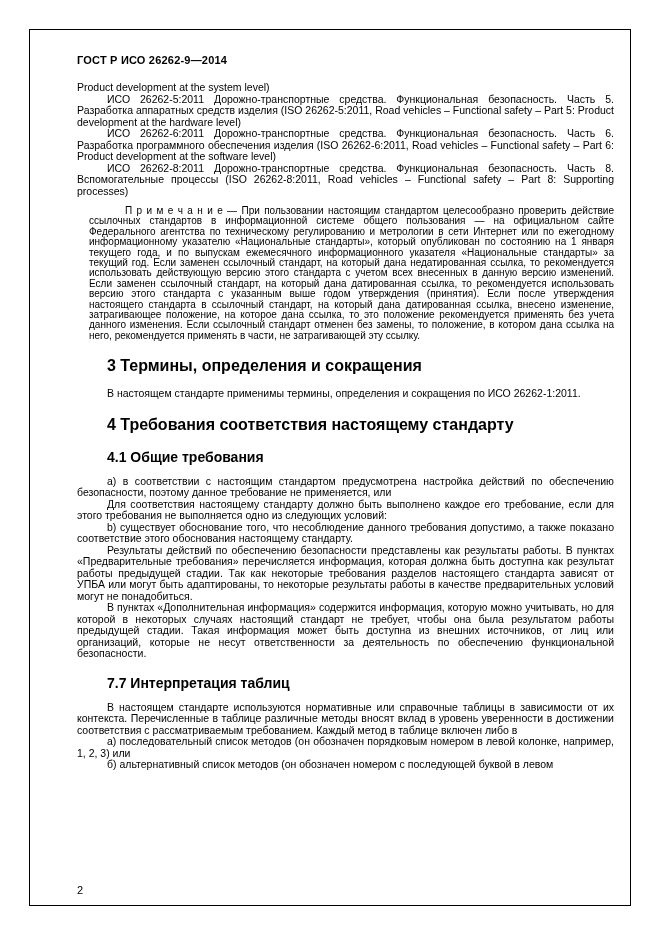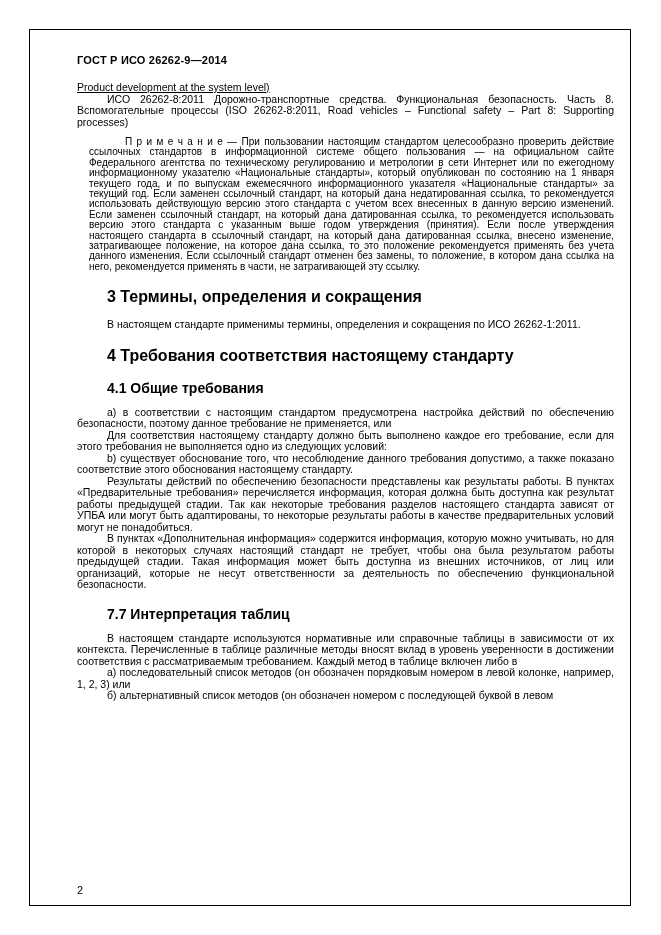--- a/index.html
+++ b/index.html
@@ -40,21 +40,20 @@
   }
   .p {
     font-size: 10.5px;
     line-height: 11.5px;
     text-align: justify;
     text-indent: 30px;
     margin: 0;
   }
   .p.noindent {
     text-indent: 0;
-    text-decoration: underline;
   }
   .note {
     font-size: 10px;
     line-height: 10.4px;
     text-align: justify;
     text-indent: 36px;
     margin: 9px 0 9px 12px;
   }
   .h2 {
     font-size: 16px;
@@ -76,20 +75,22 @@
   }
 </style>
 </head>
 <body>
 
 <div class="page">
   <div class="content">
     <div class="doc-header">ГОСТ Р ИСО 26262-9—2014</div>
 
     <p class="p noindent">Product development at the system level)</p>
+    <p class="p">ИСО 26262-5:2011 Дорожно-транспортные средства. Функциональная безопасность. Часть 5. Разработка аппаратных средств изделия (ISO 26262-5:2011, Road vehicles – Functional safety – Part 5: Product development at the hardware level)</p>
+    <p class="p">ИСО 26262-6:2011 Дорожно-транспортные средства. Функциональная безопасность. Часть 6. Разработка программного обеспечения изделия (ISO 26262-6:2011, Road vehicles – Functional safety – Part 6: Product development at the software level)</p>
     <p class="p">ИСО 26262-8:2011 Дорожно-транспортные средства. Функциональная безопасность. Часть 8. Вспомогательные процессы (ISO 26262-8:2011, Road vehicles – Functional safety – Part 8: Supporting processes)</p>
 
     <p class="note">П р и м е ч а н и е — При пользовании настоящим стандартом целесообразно проверить действие ссылочных стандартов в информационной системе общего пользования — на официальном сайте Федерального агентства по техническому регулированию и метрологии в сети Интернет или по ежегодному информационному указателю «Национальные стандарты», который опубликован по состоянию на 1 января текущего года, и по выпускам ежемесячного информационного указателя «Национальные стандарты» за текущий год. Если заменен ссылочный стандарт, на который дана недатированная ссылка, то рекомендуется использовать действующую версию этого стандарта с учетом всех внесенных в данную версию изменений. Если заменен ссылочный стандарт, на который дана датированная ссылка, то рекомендуется использовать версию этого стандарта с указанным выше годом утверждения (принятия). Если после утверждения настоящего стандарта в ссылочный стандарт, на который дана датированная ссылка, внесено изменение, затрагивающее положение, на которое дана ссылка, то это положение рекомендуется применять без учета данного изменения. Если ссылочный стандарт отменен без замены, то положение, в котором дана ссылка на него, рекомендуется применять в части, не затрагивающей эту ссылку.</p>
 
     <div class="h2">3 Термины, определения и сокращения</div>
     <p class="p">В настоящем стандарте применимы термины, определения и сокращения по ИСО 26262-1:2011.</p>
 
     <div class="h2">4 Требования соответствия настоящему стандарту</div>
     <div class="h3">4.1 Общие требования</div>
 

